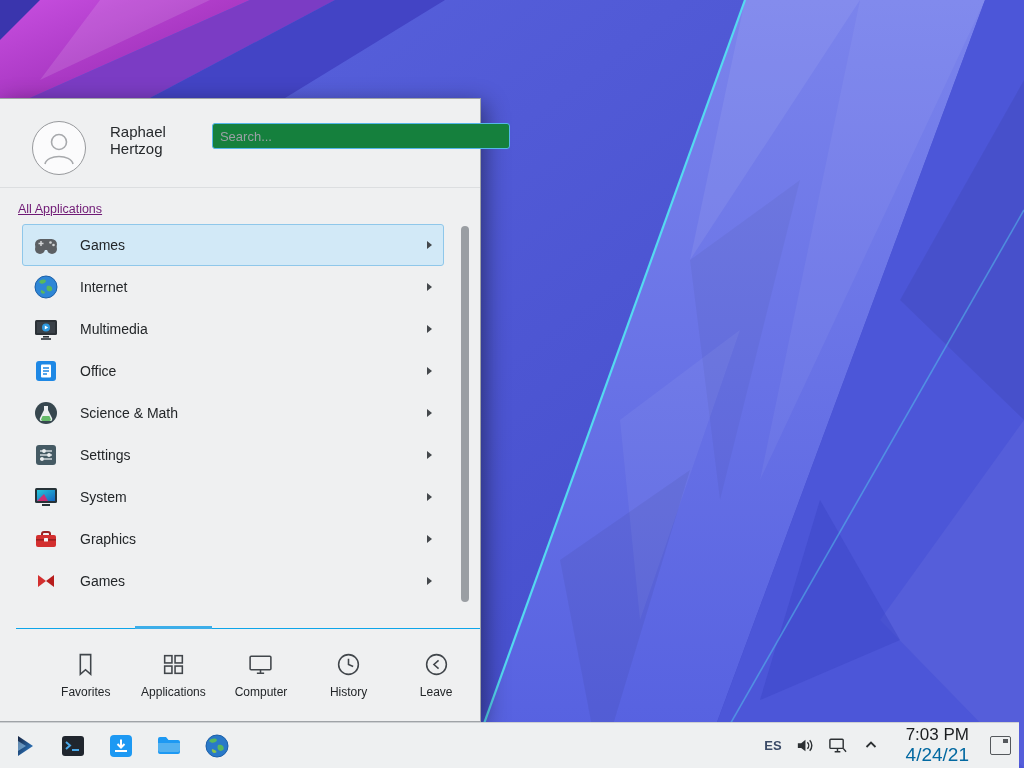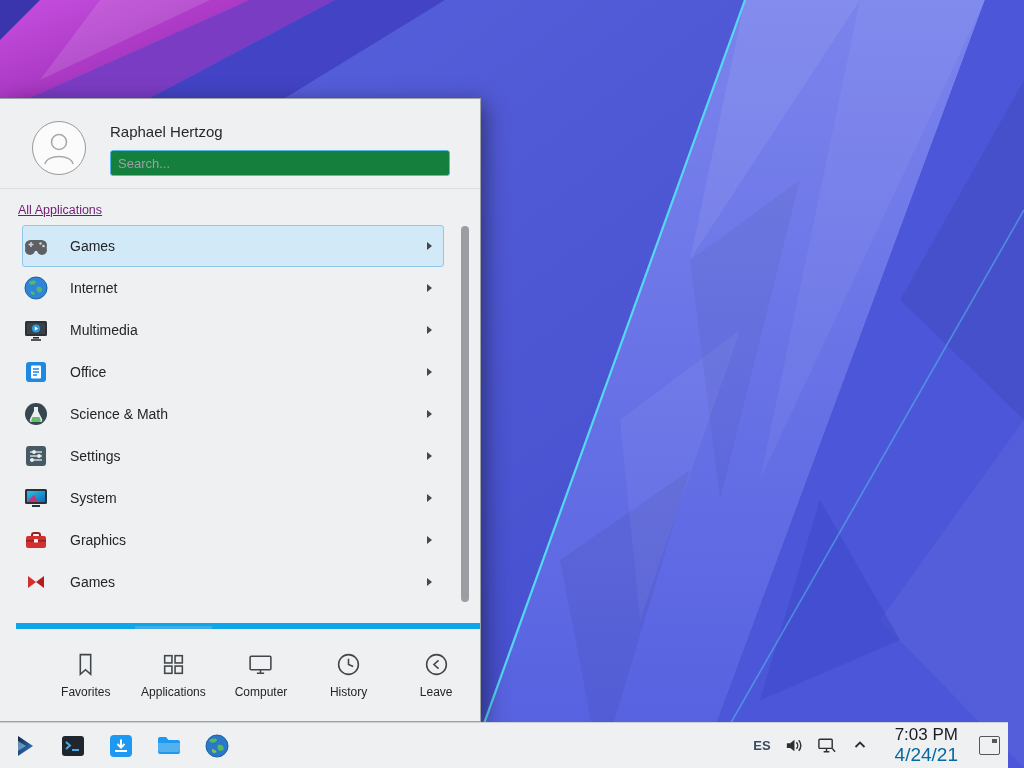--- a/index.html
+++ b/index.html
@@ -9,49 +9,49 @@
 
   
   .launcher{position:absolute;left:0;top:98px;width:481px;height:624px;background:#eff0f1;
     border:1px solid #9fa3a7;border-left:none;box-sizing:border-box;
     box-shadow:4px 6px 22px rgba(0,0,0,.45);display:flex;flex-direction:column;}
   .launcher-header{padding:22px 16px 12px 32px;display:flex;gap:24px;align-items:flex-start;
     border-bottom:1px solid #dcdee0;}
   .avatar{width:52px;height:52px;border-radius:50%;flex:none;background:#fbfbfc;
     border:1px solid #97999c;display:flex;align-items:center;justify-content:center;cursor:pointer;}
   .avatar svg{width:44px;height:44px;}
-  .header-right{display:flex;flex-direction:column;gap:10px;padding-top:2px;}
+  .header-right{display:flex;gap:4px;padding-top:2px;}
   .user-name{font-size:15px;color:#26292c;}
   .search-input{width:340px;height:26px;box-sizing:border-box;border:1px solid #55b6ea;border-radius:3px;
     background:#15803d;font-family:inherit;font-size:13px;color:#232629;padding:0 7px;outline:none;}
   .search-input::placeholder{color:#9aa0a5;}
   .section-label{margin:14px 0 8px 18px;font-size:12.5px;color:#701a75;text-decoration:underline;}
   .app-list{flex:1;overflow:hidden;}
   .app-item{height:42px;margin-left:22px;width:422px;display:flex;align-items:center;
-    box-sizing:border-box;border:1px solid transparent;border-radius:3px;
+    padding-left:10px;box-sizing:border-box;border:1px solid transparent;border-radius:3px;
     position:relative;cursor:pointer;}
   .app-item.selected{background:#d2e9f7;border-color:#8fc7ea;}
   .app-icon{width:26px;height:26px;margin-right:21px;flex:none;}
   .app-icon svg{width:26px;height:26px;display:block;}
   .app-label{font-size:14px;color:#232629;}
   .arrow{position:absolute;right:11px;width:0;height:0;
     border-left:5px solid #44484c;border-top:4px solid transparent;border-bottom:4px solid transparent;}
   .scroll-thumb{position:absolute;right:11px;top:127px;width:8px;height:376px;
     background:#9a9ea3;border-radius:4px;cursor:grab;}
 
-  .tab-bar{position:absolute;left:16px;right:0;bottom:0;height:92px;border-top:6px solid #0ea5e9;
+  .tab-bar{position:absolute;left:16px;right:0;bottom:0;height:92px;border-top:1px solid #0ea5e9;
     display:flex;background:#eff0f1;padding-left:26px;}
   .tab{flex:1;position:relative;display:flex;flex-direction:column;align-items:center;
     justify-content:center;gap:7px;cursor:pointer;}
   .tab-icon svg{width:27px;height:27px;display:block;}
   .tab-label{font-size:12px;color:#232629;}
   .tab-indicator{position:absolute;top:-3px;left:5px;right:5px;height:3px;background:#3daee9;}
 
   
-  .taskbar{position:absolute;left:0;right:16px;bottom:0;height:46px;background:#eef0f1;
+  .taskbar{position:absolute;left:0;right:5px;bottom:0;height:46px;background:#eef0f1;
     border-top:1px solid #cdd0d3;box-sizing:border-box;display:flex;align-items:center;
     padding:0 8px 0 8px;}
   .task-icons{display:flex;align-items:center;gap:18px;margin-left:2px;}
   .task-btn{width:30px;height:30px;display:flex;align-items:center;justify-content:center;cursor:pointer;}
   .task-btn svg{width:28px;height:28px;display:block;}
   .tray{margin-left:auto;display:flex;align-items:center;gap:13px;}
   .kb-layout{font-size:13px;font-weight:bold;color:#3a4a66;cursor:pointer;}
   .tray-icon{width:20px;height:20px;display:flex;align-items:center;justify-content:center;cursor:pointer;}
   .tray-icon svg{width:19px;height:19px;display:block;}
   .caret svg{width:14px;height:14px;}

